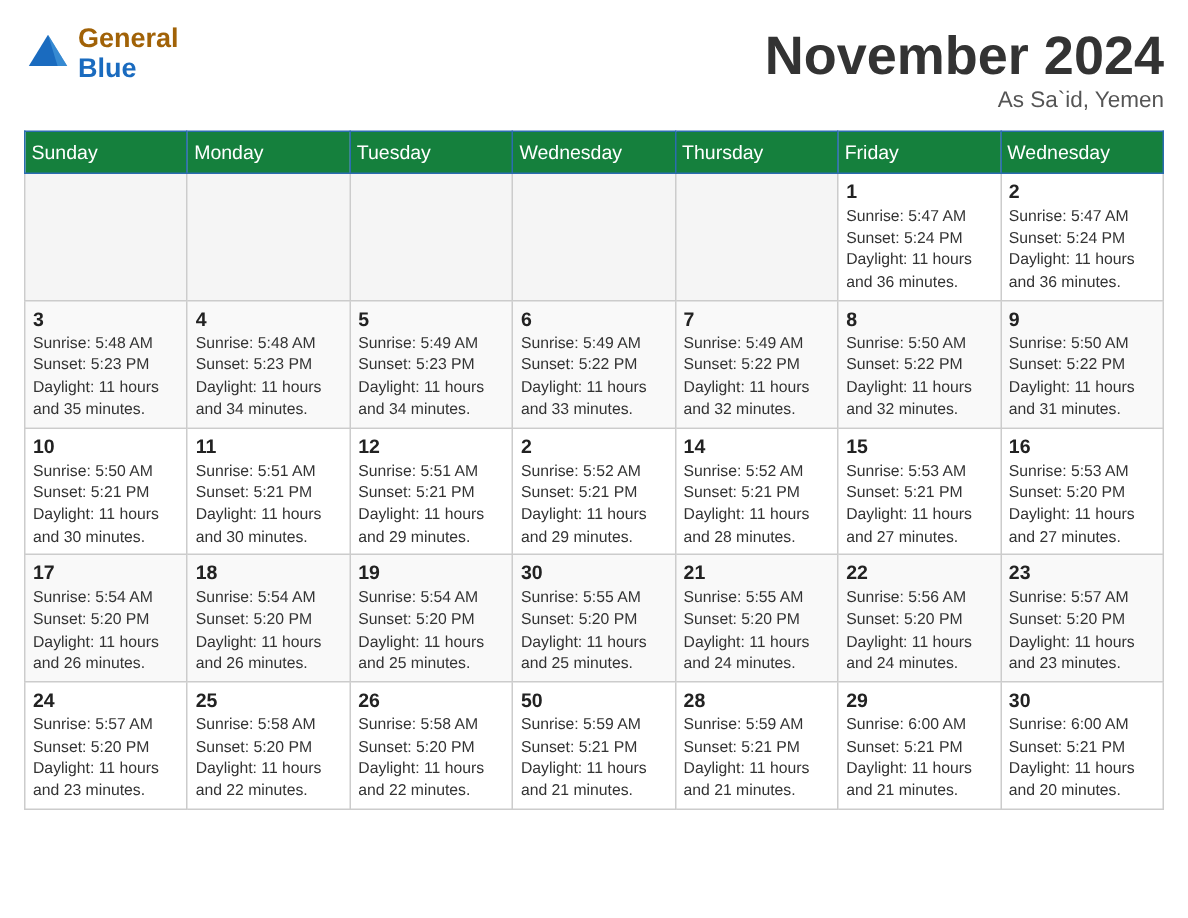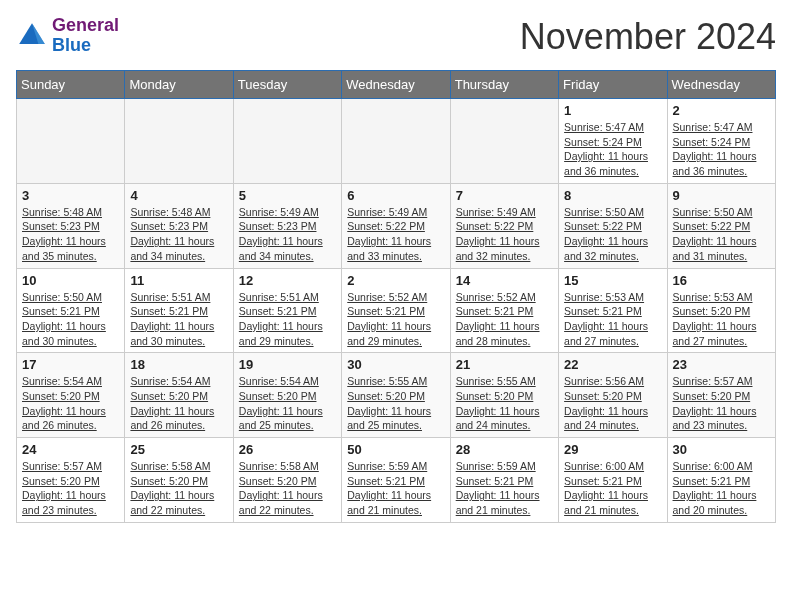--- a/index.html
+++ b/index.html
@@ -19,43 +19,43 @@
     .logo {
       display: flex;
       align-items: center;
       gap: 4px;
     }
     .logo-text {
       font-size: 18px;
       font-weight: bold;
       line-height: 1.1;
     }
-    .logo-general { color: #701a75; }
+    .logo-general { color: #a16207; }
     .logo-blue { color: #1a6bbf; }
     .logo-icon {
       width: 32px;
       height: 32px;
     }
     .title-block { text-align: right; }
     .month-title {
       font-size: 36px;
       color: #333;
-      font-weight: normal;
+      font-weight: bold;
     }
     .location {
       font-size: 15px;
       color: #555;
     }
     .calendar {
       width: 100%;
       border-collapse: collapse;
       font-size: 11px;
     }
     .calendar th {
-      background: #737373;
+      background: #15803d;
       color: #fff;
       padding: 6px 4px;
       text-align: left;
       font-size: 13px;
       font-weight: normal;
       border: 1px solid #2b6cb0;
     }
     .calendar td {
       border: 1px solid #ccc;
       vertical-align: top;
@@ -74,39 +74,39 @@
       font-size: 13px;
       font-weight: bold;
       color: #222;
       display: block;
       margin-bottom: 2px;
     }
     .day-info {
       color: #333;
       font-size: 10.5px;
       line-height: 1.4;
-      text-decoration: underline;
     }
   </style>
 </head>
 <body>
 
 <div class="header">
   <div class="logo">
     <svg class="logo-icon" viewBox="0 0 40 40">
       <polygon points="20,4 36,30 4,30" fill="#1a6bbf"></polygon>
       <polygon points="20,4 36,30 28,30" fill="#4a9ee0" opacity="0.6"></polygon>
     </svg>
     <div class="logo-text">
       <span class="logo-general">General</span><br>
       <span class="logo-blue">Blue</span>
     </div>
   </div>
   <div class="title-block">
     <div class="month-title">November 2024</div>
+    <div class="location">As Sa`id, Yemen</div>
   </div>
 </div>
 
 <table class="calendar">
   <thead>
     <tr>
     <th>Sunday</th>
         <th>Monday</th>
         <th>Tuesday</th>
         <th>Wednesday</th>

